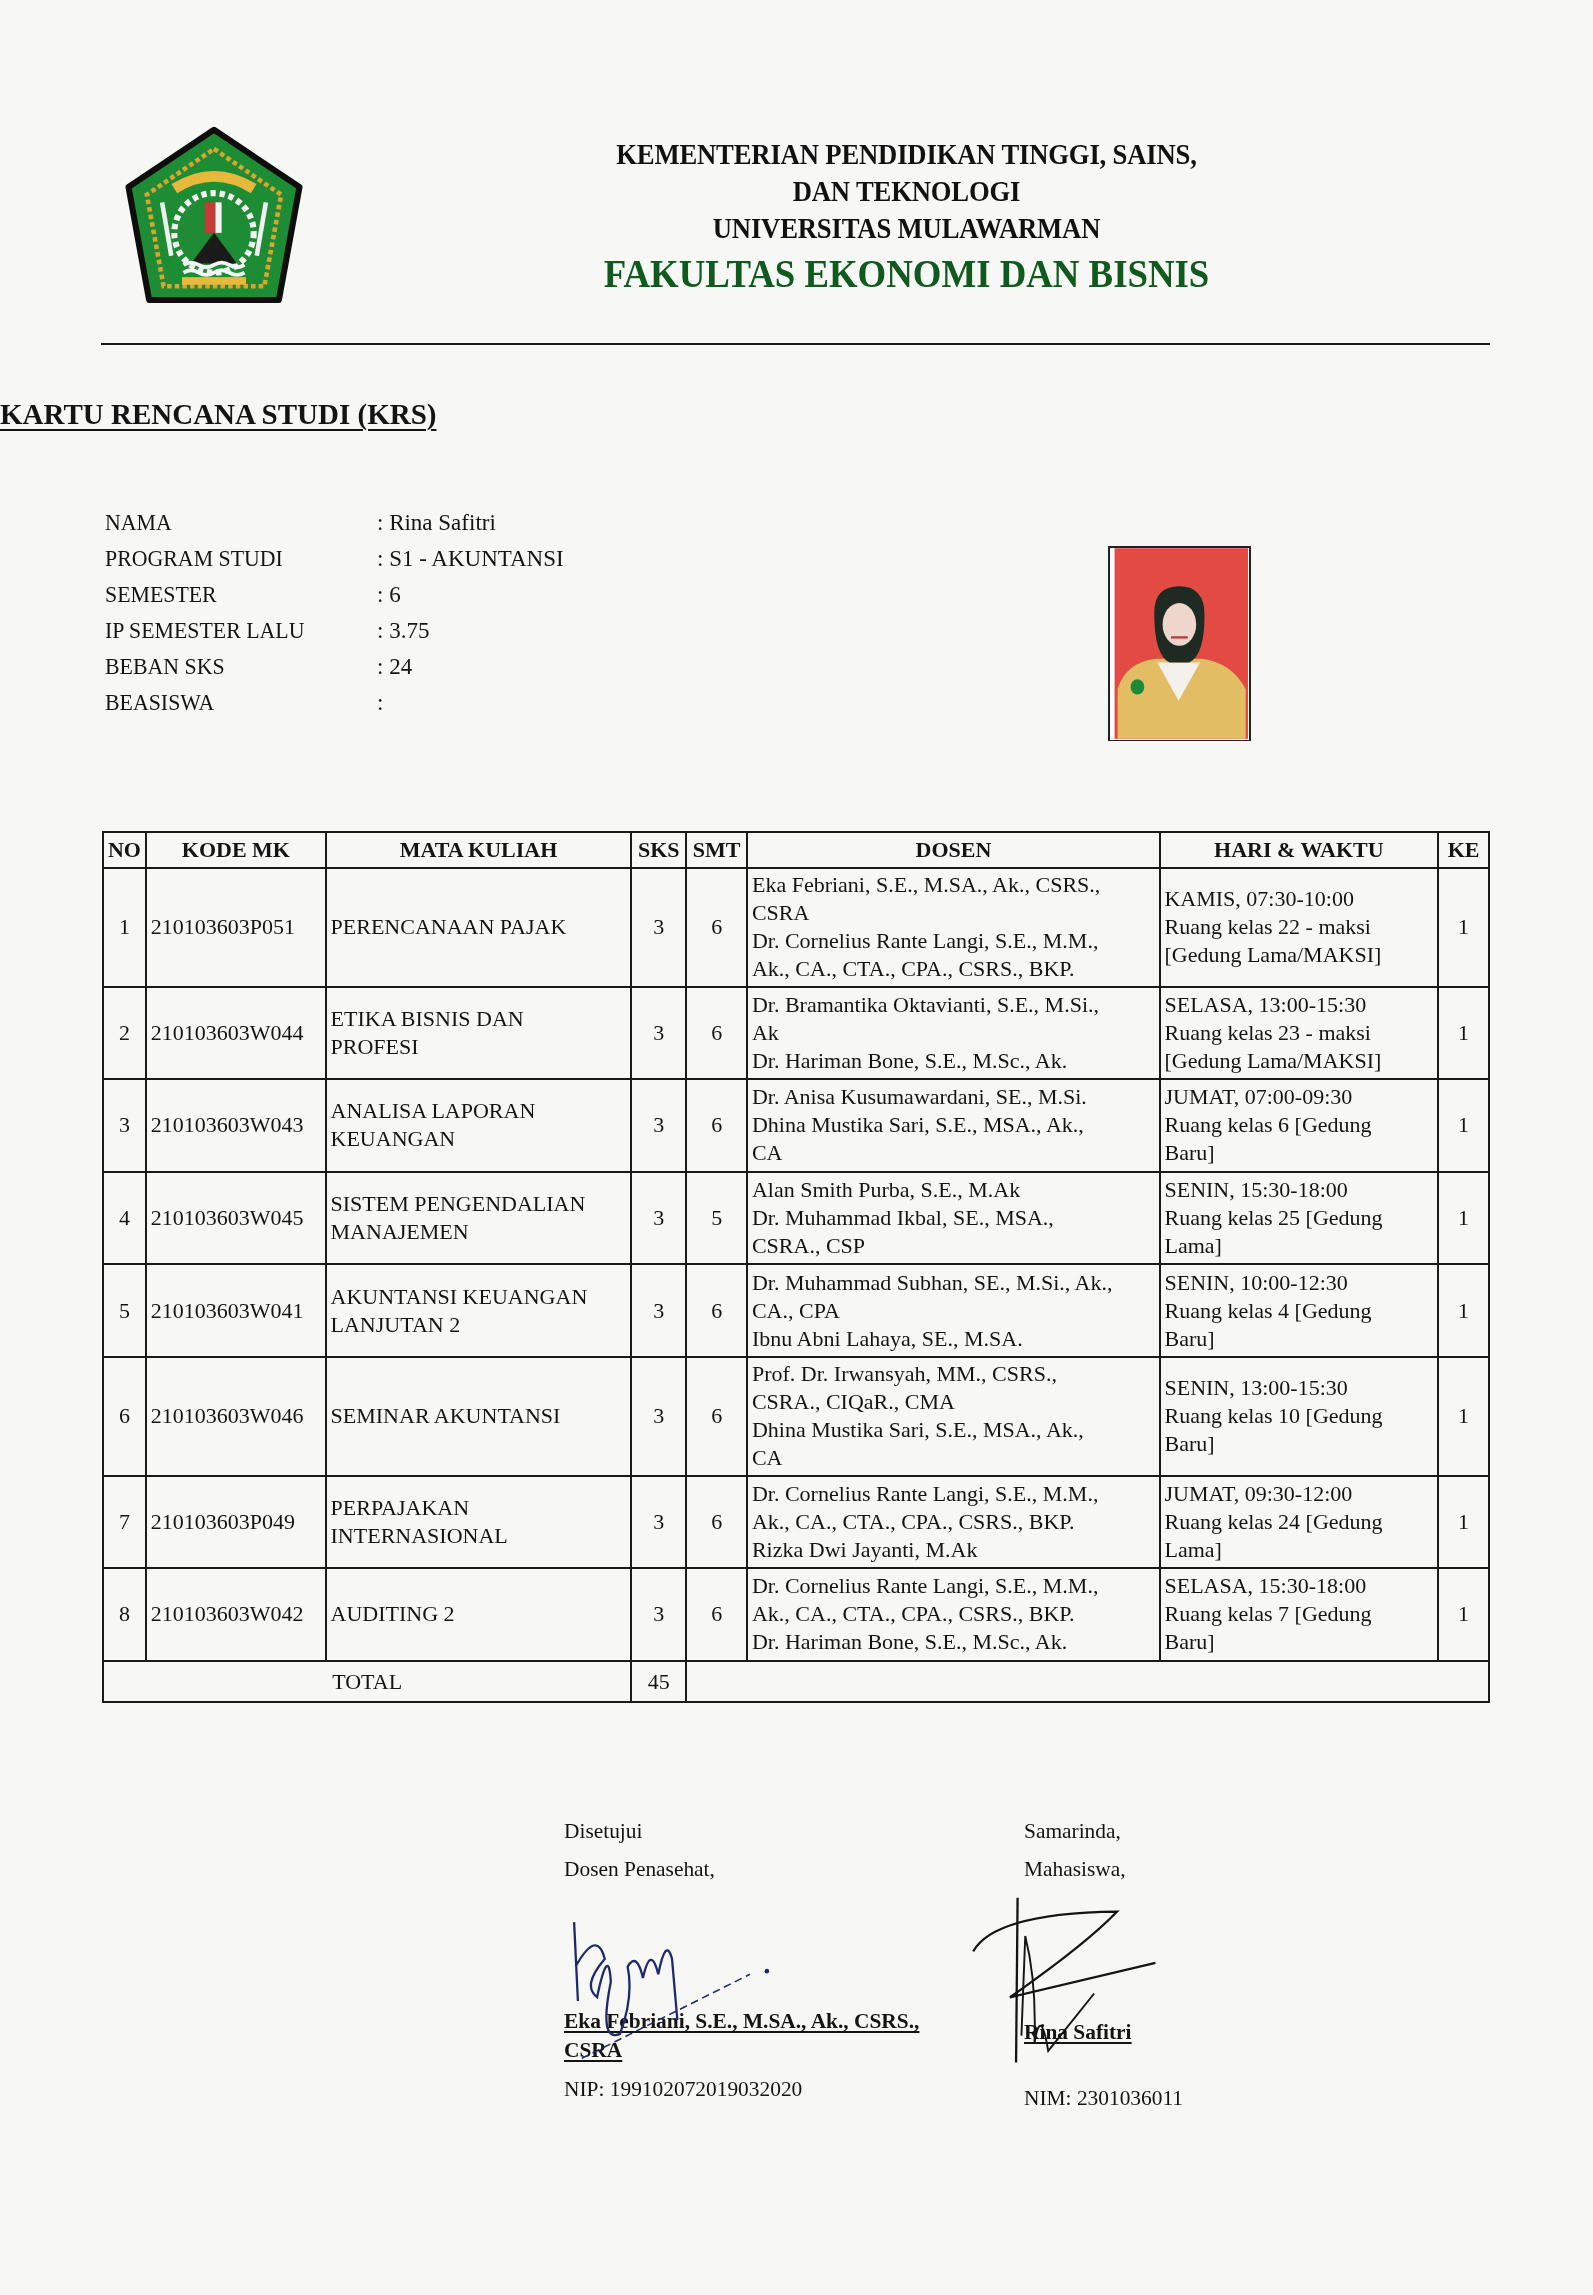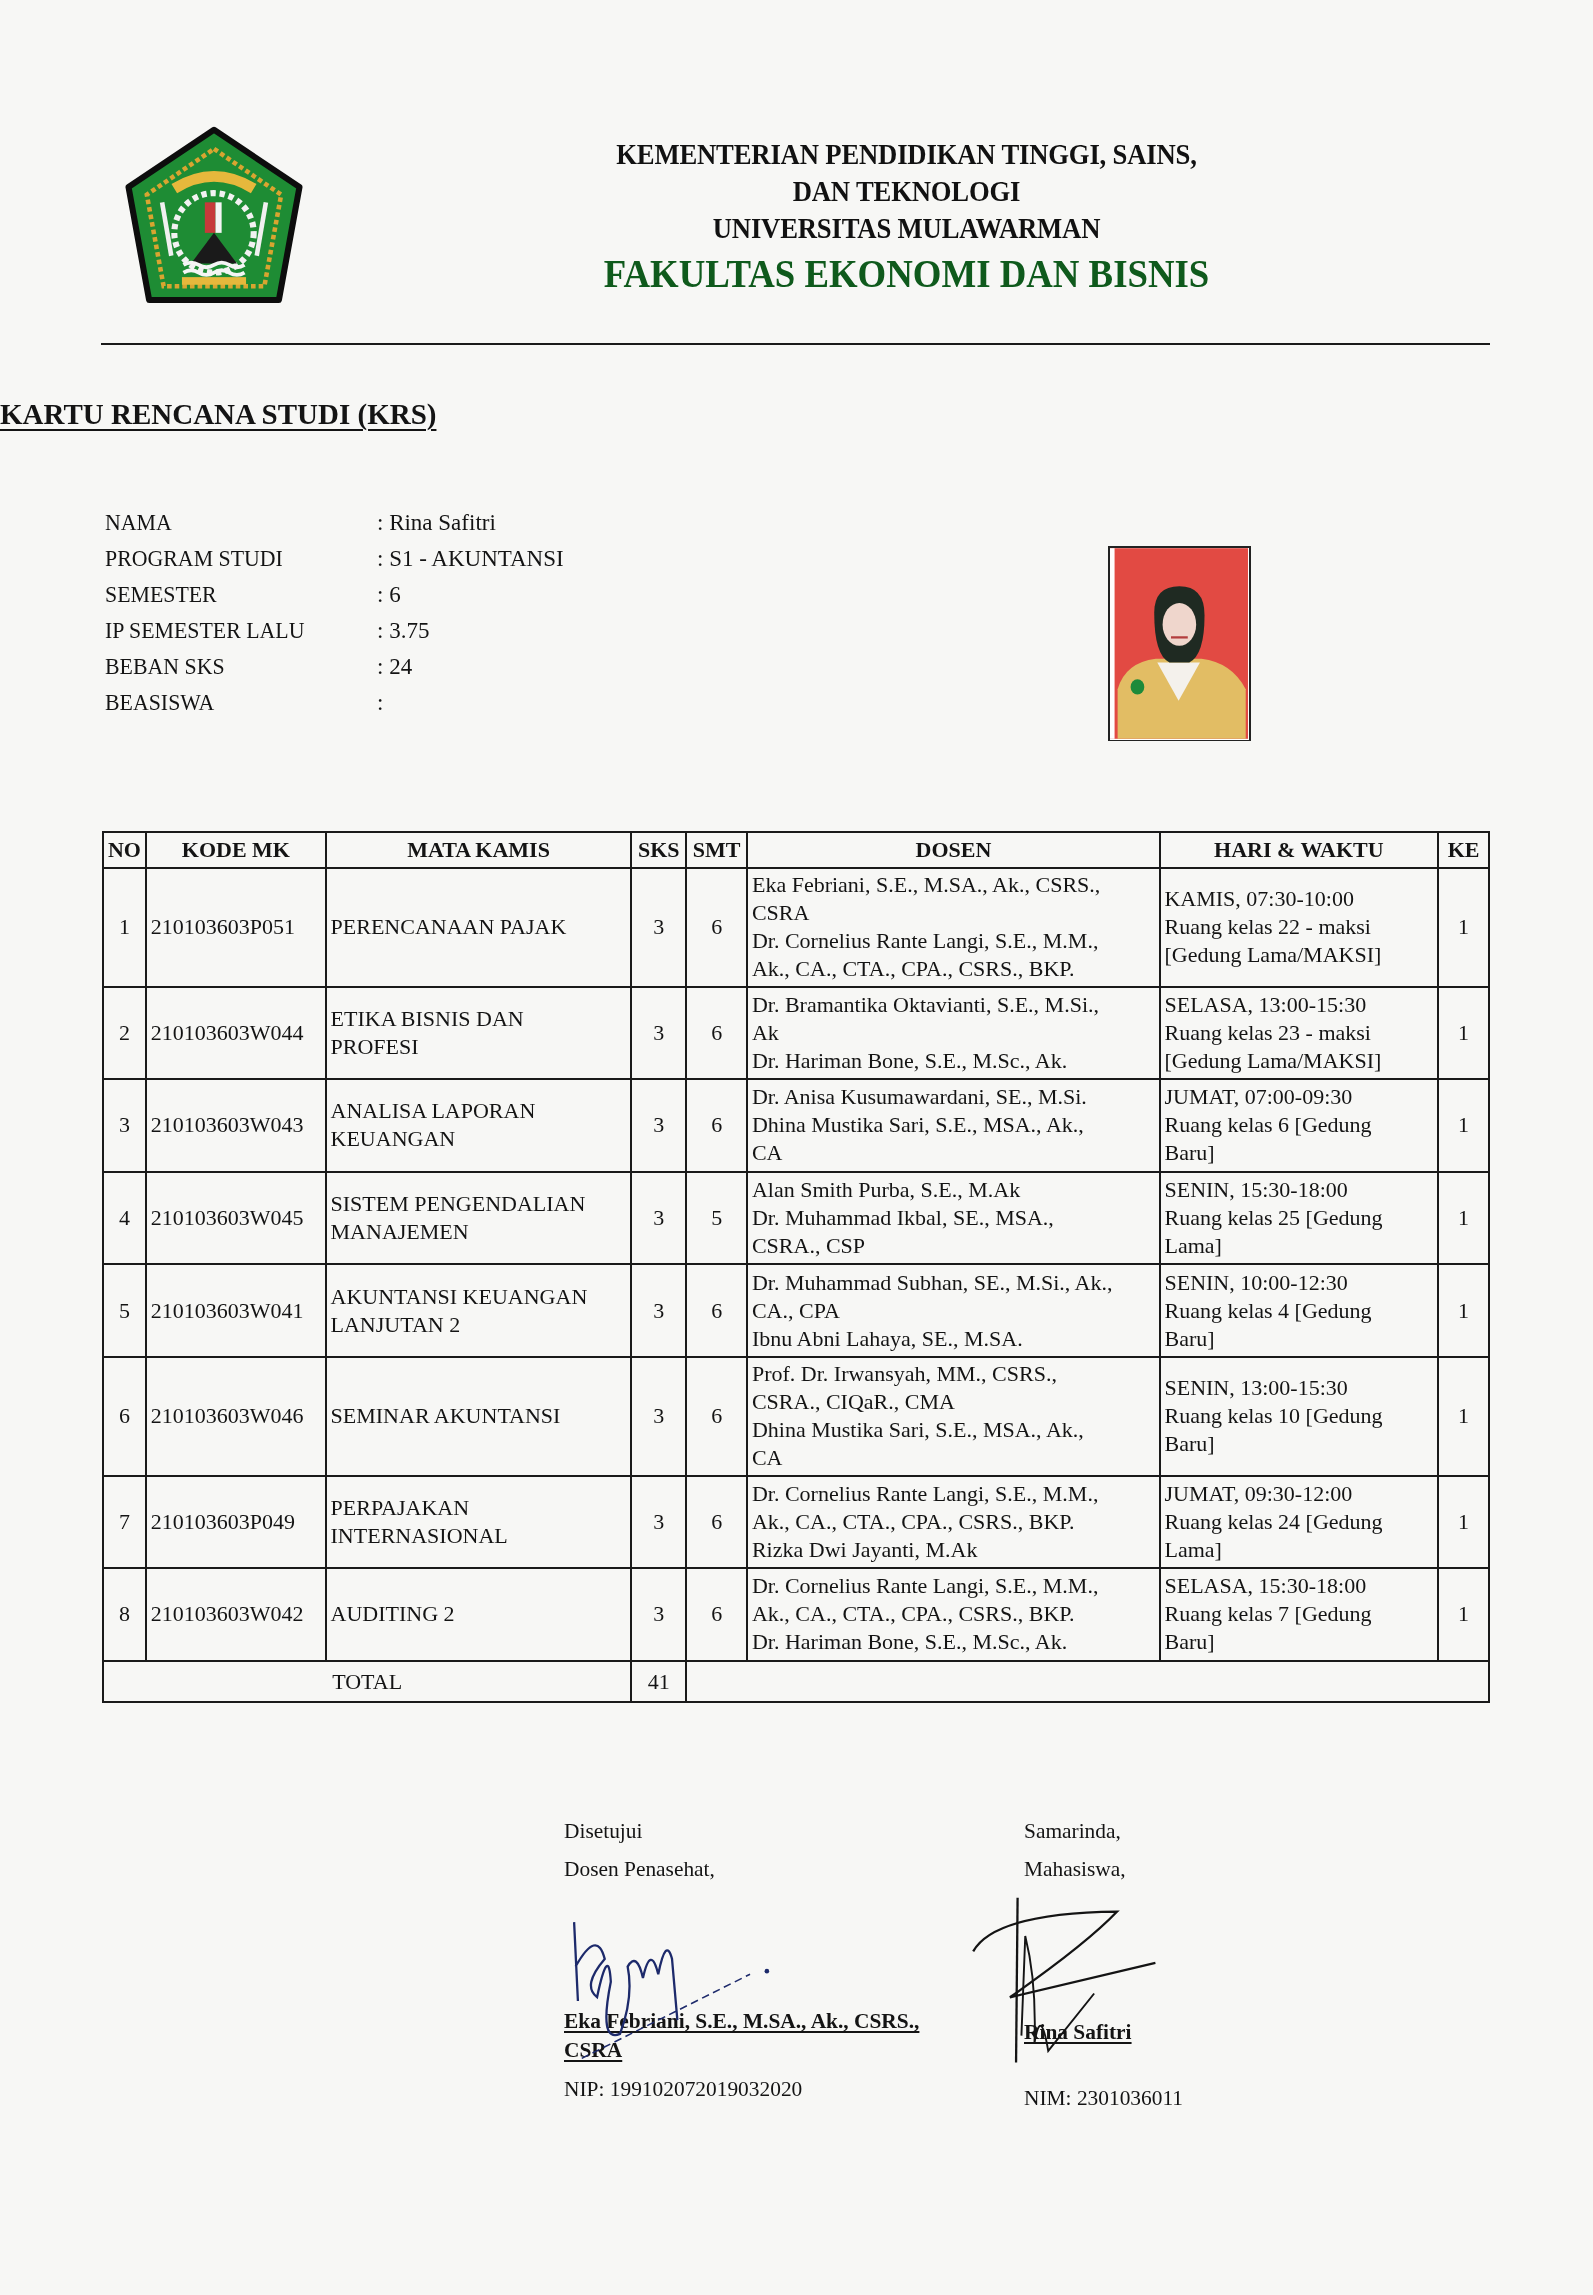--- a/index.html
+++ b/index.html
@@ -129,21 +129,21 @@
       <col style="width:55px">
       <col style="width:61px">
       <col style="width:413px">
       <col style="width:279px">
       <col style="width:51px">
   </colgroup>
   <thead>
     <tr>
       <th>NO</th>
       <th>KODE MK</th>
-      <th>MATA KAMIS</th>
+      <th>MATA KULIAH</th>
       <th>SKS</th>
       <th>SMT</th>
       <th>DOSEN</th>
       <th>HARI &amp; WAKTU</th>
       <th>KE</th>
     </tr>
   </thead>
   <tbody id="krs-body">
       <tr class="data">
         <td class="c">1</td>
@@ -309,21 +309,21 @@
           <span class="line">SELASA, 15:30-18:00</span>
           <span class="line">Ruang kelas 7 [Gedung</span>
           <span class="line">Baru]</span>
         </td>
         <td class="c">1</td>
       </tr>
     </tbody>
   <tfoot>
     <tr class="total">
       <td colspan="3" class="c">TOTAL</td>
-      <td class="c">41</td>
+      <td class="c">45</td>
       <td colspan="4"></td>
     </tr>
   </tfoot>
 </table>
 
 <div class="sign" style="left:564px; top:1812px;">
   <div>Disetujui</div>
   <div>Dosen Penasehat,</div>
   <div style="height:119px;"></div>
   <div class="name">Eka Febriani, S.E., M.SA., Ak., CSRS.,</div>

